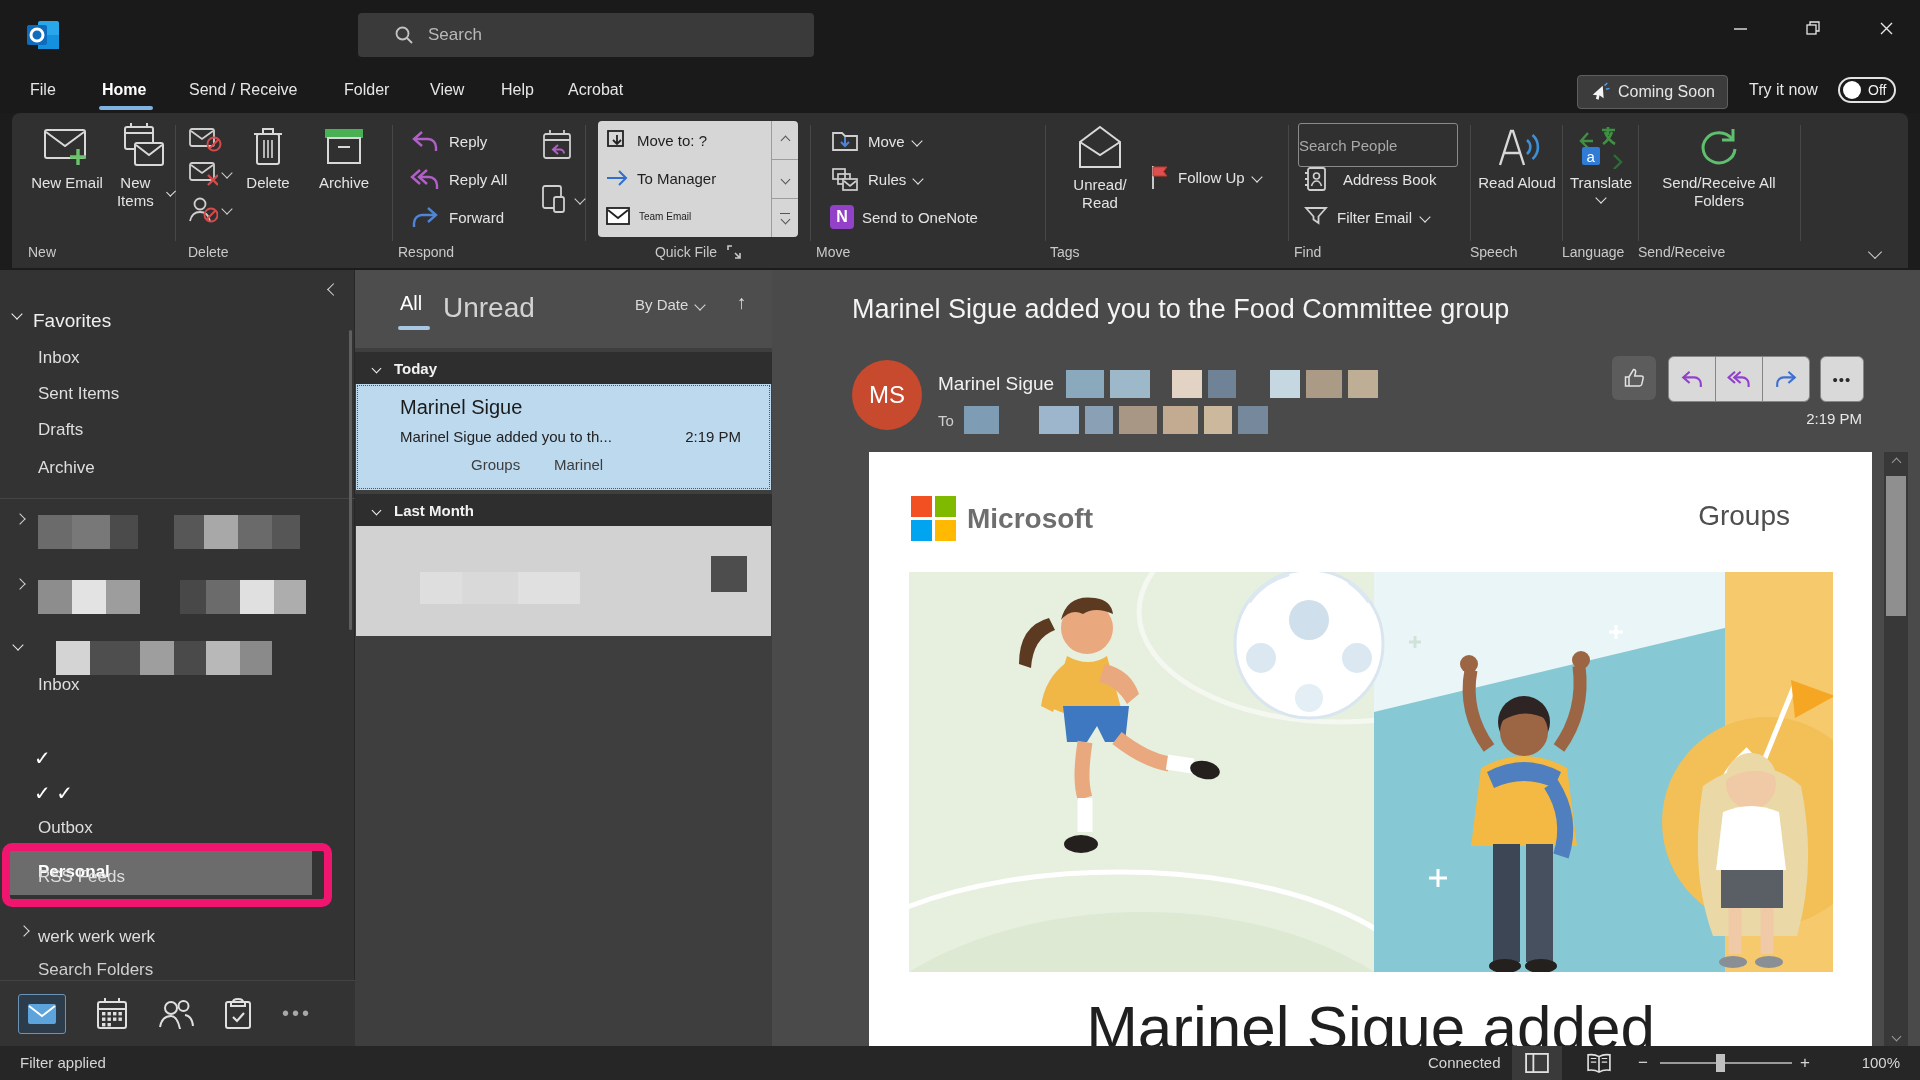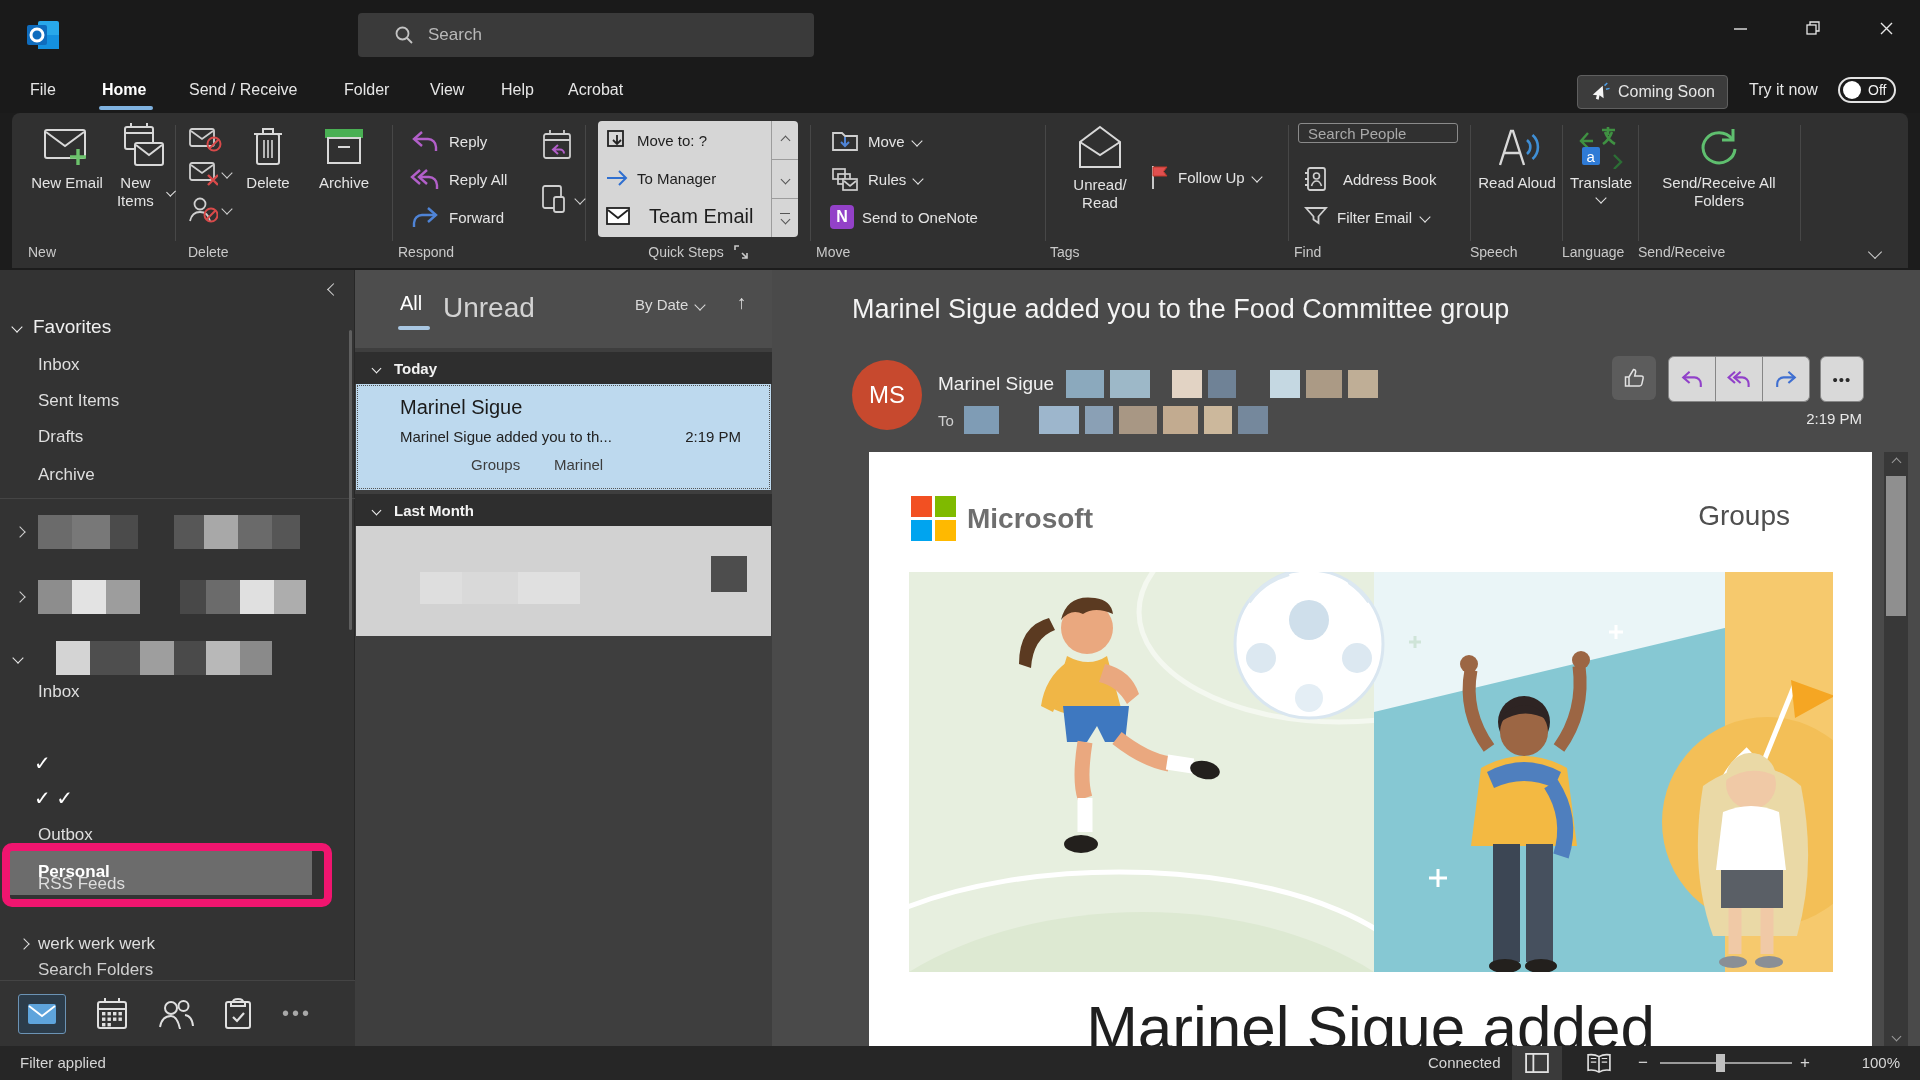--- a/index.html
+++ b/index.html
@@ -12,21 +12,21 @@
   .chv.l{transform:rotate(135deg)}
   .chv.u{transform:rotate(-135deg)}
   svg{display:block}
   
   .ribbon{left:12px;top:113px;width:1896px;height:155px;background:#303030;border-radius:8px 8px 0 0}
   .rdiv{position:absolute;top:12px;height:116px;width:1px;background:#474747}
   .glabel{position:absolute;top:131px;font-size:14px;color:#c9c9c9;text-align:left}
   .bigbtn{position:absolute;display:flex;flex-direction:column;align-items:center;gap:5px;color:#e4e4e4;font-size:15px;line-height:1.22;text-align:center;cursor:default}
   .rrow{position:absolute;display:flex;align-items:center;gap:9px;color:#e4e4e4;font-size:15px;height:32px}
   
-  .sbitem{position:absolute;left:0;width:355px;height:34px;display:flex;align-items:center;font-size:17px;color:#dedede}
+  .sbitem{position:absolute;left:0;width:355px;height:34px;display:flex;align-items:flex-start;font-size:17px;color:#dedede}
   .blk{display:inline-block}
   
   .grouphdr{position:absolute;left:0;width:417px;height:32px;background:#2e2e2e;display:flex;align-items:center;gap:14px;font-size:15px;font-weight:bold;color:#f2f2f2;padding-left:18px;box-sizing:border-box}
   
   .rpbtn{height:44px;background:#d9d9d9;border:1px solid #868686;display:flex;align-items:center;justify-content:center}
 </style>
 </head>
 <body>
 
 <div class="abs" style="left:0;top:0;width:1920px;height:70px;background:#1a1a1a">
@@ -221,42 +221,42 @@
           <path d="M11 6 v9 m-4 -4 l4 4 l4 -4" fill="none" stroke="#222" stroke-width="1.8"></path>
         </svg>
       <span>Move to: ?</span>
     </div>
     <div class="fr" style="height:38px;padding-left:8px;gap:9px;font-size:15px">
       <svg width="22" height="16" viewBox="0 0 22 16">
           <path d="M13 1 L20 8 L13 15 M20 8 H1" fill="none" stroke="#2f6fd0" stroke-width="2"></path>
         </svg>
       <span>To Manager</span>
     </div>
-    <div class="fr" style="height:38px;padding-left:8px;gap:19px;font-size:20px">
+    <div class="fr" style="height:38px;padding-left:8px;gap:9px;font-size:10px">
       <svg width="24" height="18" viewBox="0 0 24 18">
           <rect x="1" y="1" width="22" height="16" fill="#fff" stroke="#222" stroke-width="1.8"></rect>
           <path d="M2 3 L12 11 L22 3" fill="none" stroke="#222" stroke-width="1.8"></path>
         </svg>
       <span>Team Email</span>
     </div>
     <div class="abs" style="right:0;top:0;width:26px;height:116px;border-left:1px solid #9c9c9c">
       <div class="fr" style="height:38px;justify-content:center;color:#555;border-bottom:1px solid #9c9c9c">
           <span class="chv u" style="width:6px;height:6px"></span>
         </div>
       <div class="fr" style="height:38px;justify-content:center;color:#555;border-bottom:1px solid #9c9c9c">
           <span class="chv" style="width:6px;height:6px"></span>
         </div>
       <div style="height:38px;display:flex;flex-direction:column;align-items:center;justify-content:center;color:#555">
         <span style="width:10px;border-top:1.7px solid #555;margin-bottom:2px"></span>
           <span class="chv" style="width:6px;height:6px"></span>
       </div>
     </div>
   </div>
   <div class="glabel fr" style="left:586px;width:200px;justify-content:center;gap:10px">
-    <span>Quick Steps</span>
+    <span>Quick File</span>
     <span>
       <svg width="14" height="14" viewBox="0 0 14 14">
           <path d="M1 5 V1 H5 M8 8 L13 13 M13 8 V13 H8" fill="none" stroke="#c9c9c9" stroke-width="1.6"></path>
         </svg>
     </span>
   </div>
 
   <div class="rrow" style="left:818px;top:12px;gap:8px">
     <svg width="30" height="26" viewBox="0 0 30 26">
         <path d="M3 5 h9 l3 3 h12 v14 h-24 z" fill="none" stroke="#cfcfcf" stroke-width="1.8"></path>
@@ -295,21 +295,21 @@
       <svg width="20" height="26" viewBox="0 0 20 26">
           <line x1="3" y1="2" x2="3" y2="25" stroke="#c8c8c8" stroke-width="2"></line>
           <path d="M3 3 H17 L13.5 7.5 L17 12 H3 Z" fill="#e04f4f" stroke="#c0392b" stroke-width="1"></path>
         </svg>
     </span>
     <span>Follow Up</span>
       <span class="chv"></span>
   </div>
   <div class="glabel" style="left:1038px;width:233px">Tags</div>
 
-  <div class="abs fr" style="left:1286px;top:10px;width:160px;height:20px;border:1px solid #8a8a8a;border-radius:3px;padding-left:9px;box-sizing:border-box">
+  <div class="abs fr" style="left:1286px;top:10px;width:160px;height:44px;border:1px solid #8a8a8a;border-radius:3px;box-sizing:border-box">
     <span style="color:#a9a9a9;font-size:15px">Search People</span>
   </div>
   <div class="rrow" style="left:1292px;top:50px;gap:15px">
     <svg width="24" height="26" viewBox="0 0 24 26">
         <rect x="4" y="2" width="17" height="22" rx="2" fill="none" stroke="#cfcfcf" stroke-width="1.8"></rect>
         <path d="M1 7 H4 M1 13 H4 M1 19 H4" stroke="#cfcfcf" stroke-width="1.8"></path>
         <circle cx="12.5" cy="10" r="3" fill="none" stroke="#cfcfcf" stroke-width="1.6"></circle>
         <path d="M7.5 20 q1.5 -5 5 -5 q3.5 0 5 5" fill="none" stroke="#cfcfcf" stroke-width="1.6"></path>
       </svg>
     <span>Address Book</span>

